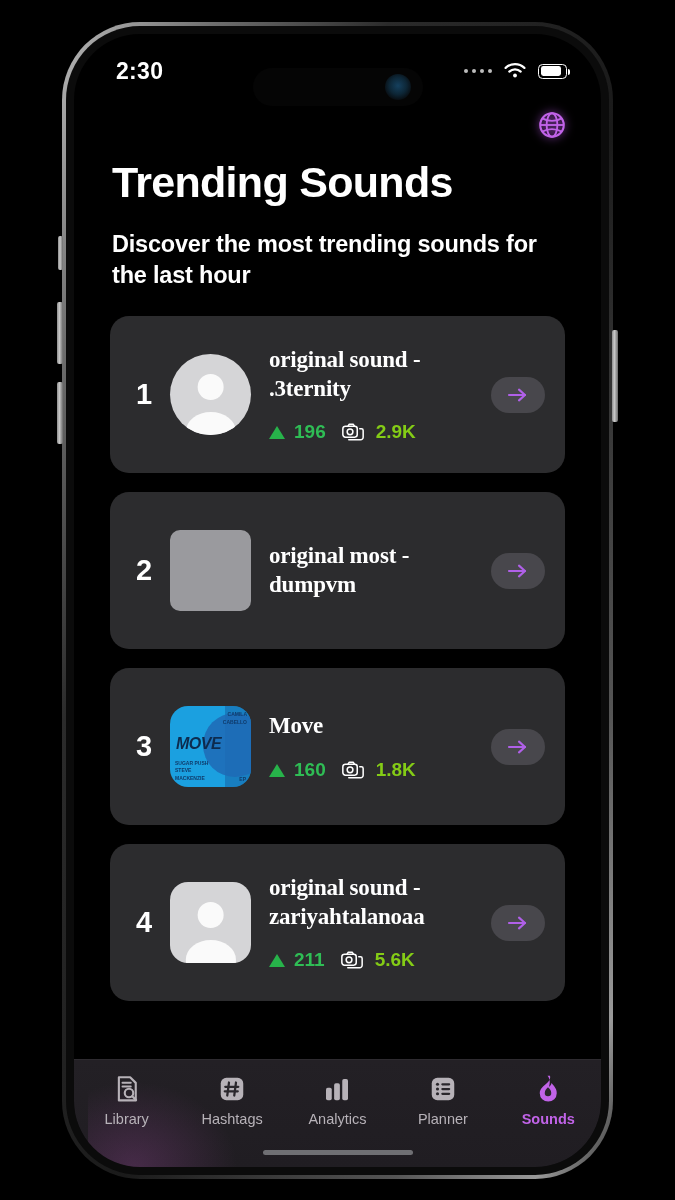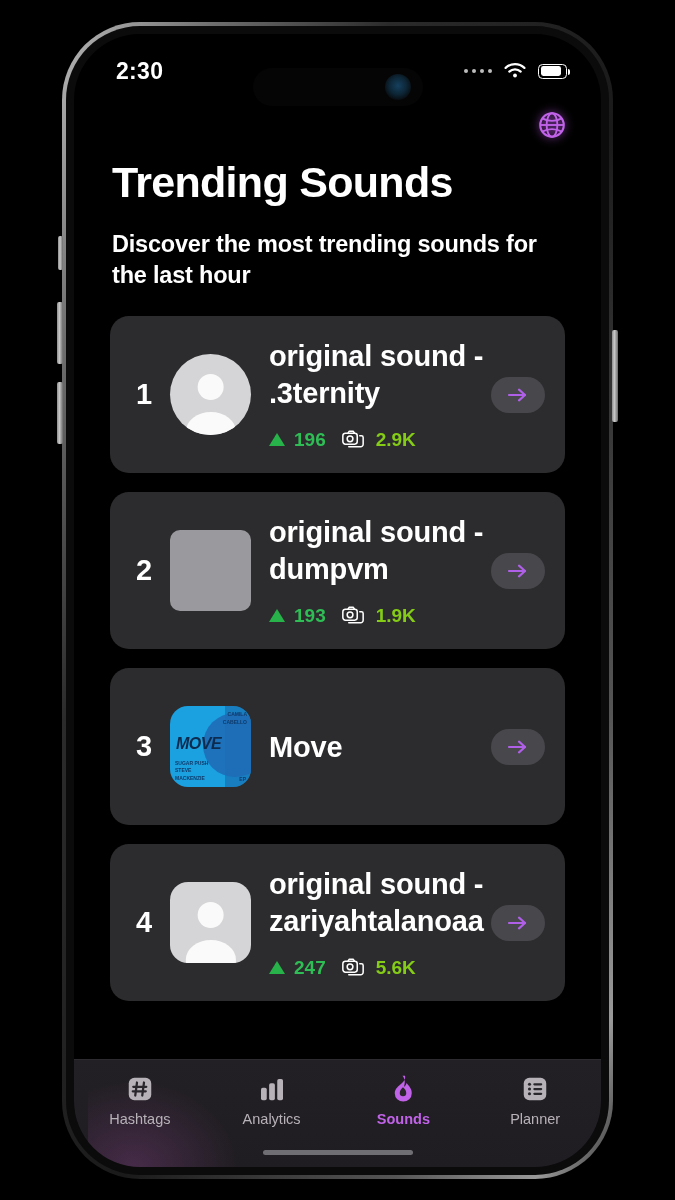--- a/index.html
+++ b/index.html
@@ -175,23 +175,24 @@
     position:absolute; left:5px; bottom:5px;
     font-size:5px; line-height:1.5; color:#0f3b6b; font-weight:bold;
   }
   .art .br{
     position:absolute; right:5px; bottom:5px;
     font-size:5px; color:#0f3b6b; font-weight:bold;
   }
 
   .info{ flex:1 1 auto; min-width:0; padding-right:6px; }
   .sound-title{
-    font-size:29px; font-weight:bold; line-height:1.25; color:#fff;
+    font-size:23px; font-weight:bold; line-height:1.25; color:#fff;
     letter-spacing:-.2px;
     word-break:break-word;
+    font-family:Liberation Serif, serif;
   }
   .stats{
     margin-top:18px;
     display:flex; align-items:center; gap:9px;
   }
   .tri{
     width:0;height:0;
     border-left:8px solid transparent;
     border-right:8px solid transparent;
     border-bottom:13px solid #27b34a;
@@ -309,132 +310,142 @@
                   <svg viewBox="0 0 24 18">
   <line x1="3" y1="9" x2="19" y2="9" stroke="#b060e8" stroke-width="2.1" stroke-linecap="round"></line>
   <polyline points="13,3.6 19,9 13,14.4" fill="none" stroke="#b060e8" stroke-width="2.1" stroke-linecap="round" stroke-linejoin="round"></polyline>
 </svg>
                 </div>
               </div>
               <div class="card">
                 <div class="rank">2</div>
                 <div class="thumb square"></div>
                 <div class="info">
-       <div class="sound-title">original sound - dumpvm</div>
-       <div class="stats">
-         <span class="tri"></span>
-         <span class="delta">193</span>
-         <svg class="cam" viewBox="0 0 26 22">
-  <rect x="1" y="3.5" width="17" height="13" rx="3" fill="none" stroke="#fff" stroke-width="1.8"></rect>
-  <path d="M7 3.5l1.6-2.2h4.6L14.8 3.5" fill="none" stroke="#fff" stroke-width="1.8" stroke-linejoin="round"></path>
-  <circle cx="9.5" cy="10.2" r="3.4" fill="none" stroke="#fff" stroke-width="1.8"></circle>
-  <path d="M21 6.5h2a2 2 0 0 1 2 2v8a3 3 0 0 1-3 3H8" fill="none" stroke="#fff" stroke-width="1.8" stroke-linecap="round"></path>
-</svg>
-         <span class="count">1.9K</span>
-       </div>
+       <div class="sound-title">original most - dumpvm</div>
      </div>
      <div class="go">
                   <svg viewBox="0 0 24 18">
   <line x1="3" y1="9" x2="19" y2="9" stroke="#b060e8" stroke-width="2.1" stroke-linecap="round"></line>
   <polyline points="13,3.6 19,9 13,14.4" fill="none" stroke="#b060e8" stroke-width="2.1" stroke-linecap="round" stroke-linejoin="round"></polyline>
 </svg>
                 </div>
               </div>
               <div class="card">
                 <div class="rank">3</div>
                 <div class="thumb rounded art">
       <span class="rband"></span>
                   <span class="ring"></span>
       <span class="tr">CAMILA<br>CABELLO</span>
       <span class="word">MOVE</span>
       <span class="bl">SUGAR PUSH<br>STEVE<br>MACKENZIE</span>
       <span class="br">EP</span>
     </div>
                 <div class="info">
        <div class="sound-title">Move</div>
+       <div class="stats">
+         <span class="tri"></span>
+         <span class="delta">160</span>
+         <svg class="cam" viewBox="0 0 26 22">
+  <rect x="1" y="3.5" width="17" height="13" rx="3" fill="none" stroke="#fff" stroke-width="1.8"></rect>
+  <path d="M7 3.5l1.6-2.2h4.6L14.8 3.5" fill="none" stroke="#fff" stroke-width="1.8" stroke-linejoin="round"></path>
+  <circle cx="9.5" cy="10.2" r="3.4" fill="none" stroke="#fff" stroke-width="1.8"></circle>
+  <path d="M21 6.5h2a2 2 0 0 1 2 2v8a3 3 0 0 1-3 3H8" fill="none" stroke="#fff" stroke-width="1.8" stroke-linecap="round"></path>
+</svg>
+         <span class="count">1.8K</span>
+       </div>
      </div>
      <div class="go">
                   <svg viewBox="0 0 24 18">
   <line x1="3" y1="9" x2="19" y2="9" stroke="#b060e8" stroke-width="2.1" stroke-linecap="round"></line>
   <polyline points="13,3.6 19,9 13,14.4" fill="none" stroke="#b060e8" stroke-width="2.1" stroke-linecap="round" stroke-linejoin="round"></polyline>
 </svg>
                 </div>
               </div>
               <div class="card">
                 <div class="rank">4</div>
                 <div class="thumb rounded">
       <span class="avatar-head"></span>
       <span class="avatar-body"></span>
                 </div>
                 <div class="info">
        <div class="sound-title">original sound - zariyahtalanoaa</div>
        <div class="stats">
          <span class="tri"></span>
-         <span class="delta">247</span>
+         <span class="delta">211</span>
          <svg class="cam" viewBox="0 0 26 22">
   <rect x="1" y="3.5" width="17" height="13" rx="3" fill="none" stroke="#fff" stroke-width="1.8"></rect>
   <path d="M7 3.5l1.6-2.2h4.6L14.8 3.5" fill="none" stroke="#fff" stroke-width="1.8" stroke-linejoin="round"></path>
   <circle cx="9.5" cy="10.2" r="3.4" fill="none" stroke="#fff" stroke-width="1.8"></circle>
   <path d="M21 6.5h2a2 2 0 0 1 2 2v8a3 3 0 0 1-3 3H8" fill="none" stroke="#fff" stroke-width="1.8" stroke-linecap="round"></path>
 </svg>
          <span class="count">5.6K</span>
        </div>
      </div>
      <div class="go">
                   <svg viewBox="0 0 24 18">
   <line x1="3" y1="9" x2="19" y2="9" stroke="#b060e8" stroke-width="2.1" stroke-linecap="round"></line>
   <polyline points="13,3.6 19,9 13,14.4" fill="none" stroke="#b060e8" stroke-width="2.1" stroke-linecap="round" stroke-linejoin="round"></polyline>
 </svg>
                 </div>
               </div>
             </div>
         </div>
 
         <div class="tabbar" id="tabbar">
+            <div class="tab">
+              <svg viewBox="0 0 24 24">
+     <path d="M5.5 2.6h9l4.5 4.5v14H5.5z" fill="none" stroke="#b7b2b8" stroke-width="1.7" stroke-linejoin="round"></path>
+     <line x1="8.4" y1="7" x2="15" y2="7" stroke="#b7b2b8" stroke-width="1.6" stroke-linecap="round"></line>
+     <line x1="8.4" y1="10" x2="15" y2="10" stroke="#b7b2b8" stroke-width="1.6" stroke-linecap="round"></line>
+     <circle cx="13.6" cy="15.2" r="3.4" fill="none" stroke="#b7b2b8" stroke-width="1.7"></circle>
+     <line x1="16.2" y1="17.8" x2="19.2" y2="20.8" stroke="#b7b2b8" stroke-width="1.8" stroke-linecap="round"></line>
+   </svg>
+              <span class="lbl">Library</span>
+            </div>
             <div class="tab">
               <svg viewBox="0 0 24 24">
      <rect x="3" y="3" width="18" height="18" rx="4.5" fill="#b7b2b8"></rect>
      <g stroke="#2a272c" stroke-width="1.8" stroke-linecap="round">
        <line x1="9.6" y1="6.8" x2="8.2" y2="17.2"></line>
        <line x1="15.2" y1="6.8" x2="13.8" y2="17.2"></line>
        <line x1="6.6" y1="10.2" x2="17" y2="10.2"></line>
        <line x1="6.2" y1="13.8" x2="16.6" y2="13.8"></line>
      </g>
    </svg>
               <span class="lbl">Hashtags</span>
             </div>
             <div class="tab">
               <svg viewBox="0 0 24 24">
      <rect x="3.2" y="11" width="4.6" height="10" rx="1.4" fill="#b7b2b8"></rect>
      <rect x="9.7" y="7.4" width="4.6" height="13.6" rx="1.4" fill="#b7b2b8"></rect>
      <rect x="16.2" y="4" width="4.6" height="17" rx="1.4" fill="#b7b2b8"></rect>
    </svg>
               <span class="lbl">Analytics</span>
-            </div>
-            <div class="tab active">
-              <svg viewBox="0 0 24 24">
-     <path d="M13.6 1.4c.6 3.1-1 4.5-2.8 6.1C8.4 9.7 5.4 11.6 5.4 15.3a6.8 6.8 0 0 0 13.6 0c0-4-2.6-6.1-4.2-8.1-.2 1.6-1.1 2.4-2 3 .8-2.7 1.2-6-1.2-8.8z" fill="#c163e8"></path>
-     <path d="M12 10.6c1.3 1.3 2.6 2.7 2.6 4.6a2.6 2.6 0 0 1-5.2 0c0-1.9 1.3-3.3 2.6-4.6z" fill="#2a272c"></path>
-   </svg>
-              <span class="lbl">Sounds</span>
             </div>
             <div class="tab">
               <svg viewBox="0 0 24 24">
      <rect x="3" y="3" width="18" height="18" rx="4.5" fill="#b7b2b8"></rect>
      <g fill="#2a272c">
        <circle cx="7.6" cy="8.2" r="1.25"></circle>
                   <circle cx="7.6" cy="12" r="1.25"></circle>
                   <circle cx="7.6" cy="15.8" r="1.25"></circle>
        <rect x="10.6" y="7.3" width="7.2" height="1.8" rx=".9"></rect>
        <rect x="10.6" y="11.1" width="7.2" height="1.8" rx=".9"></rect>
        <rect x="10.6" y="14.9" width="7.2" height="1.8" rx=".9"></rect>
      </g>
    </svg>
               <span class="lbl">Planner</span>
             </div>
+            <div class="tab active">
+              <svg viewBox="0 0 24 24">
+     <path d="M13.6 1.4c.6 3.1-1 4.5-2.8 6.1C8.4 9.7 5.4 11.6 5.4 15.3a6.8 6.8 0 0 0 13.6 0c0-4-2.6-6.1-4.2-8.1-.2 1.6-1.1 2.4-2 3 .8-2.7 1.2-6-1.2-8.8z" fill="#c163e8"></path>
+     <path d="M12 10.6c1.3 1.3 2.6 2.7 2.6 4.6a2.6 2.6 0 0 1-5.2 0c0-1.9 1.3-3.3 2.6-4.6z" fill="#2a272c"></path>
+   </svg>
+              <span class="lbl">Sounds</span>
+            </div>
           </div>
         <div class="home-ind"></div>
 
       </div>
     </div>
   </div>
 
   <div class="btn-side btn-silent"></div>
   <div class="btn-side btn-vup"></div>
   <div class="btn-side btn-vdn"></div>

